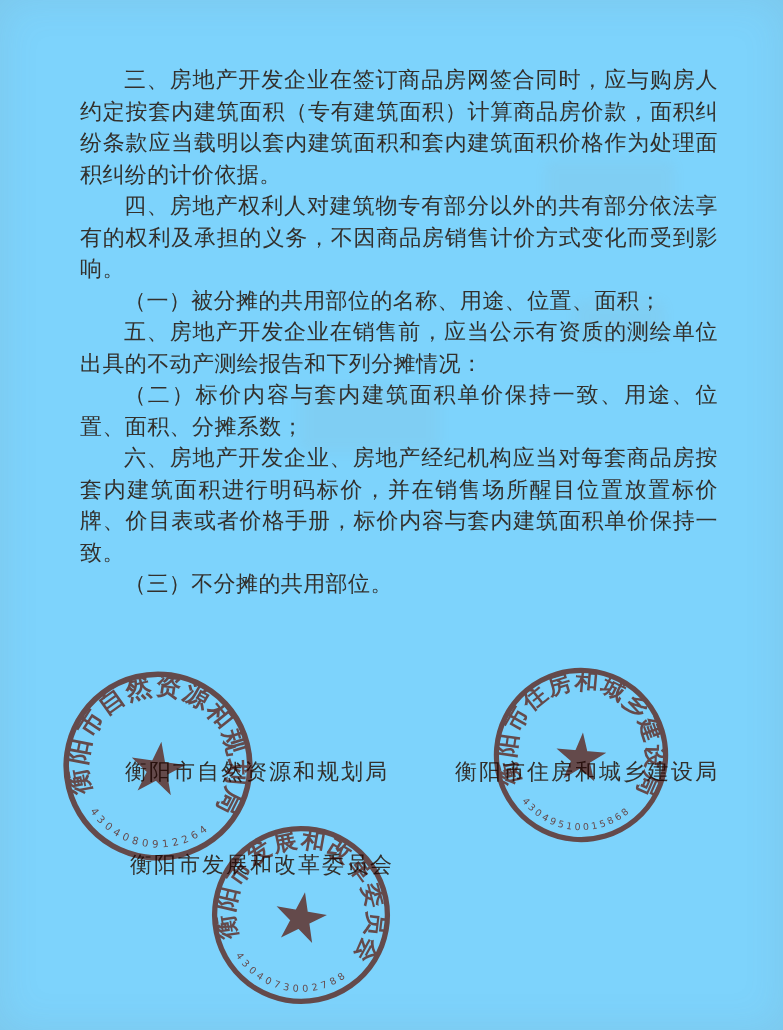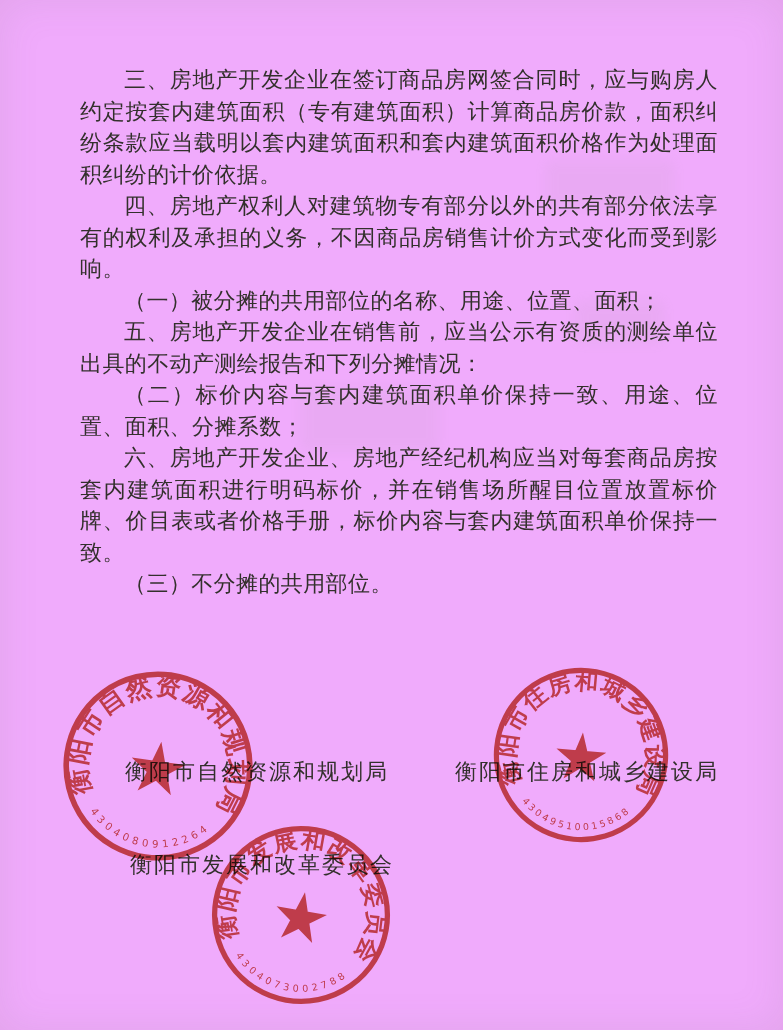--- a/index.html
+++ b/index.html
@@ -5,21 +5,21 @@
   html, body {
     margin: 0;
     padding: 0;
     background: #e8e6e2;
   }
   .page {
     position: relative;
     width: 783px;
     height: 1030px;
     margin: 0 auto;
-    background: #f0abfc;
+    background: #7dd3fc;
     overflow: hidden;
     font-family: "Liberation Serif", "DejaVu Serif", serif;
     color: #33302c;
     box-shadow: inset 0 0 40px rgba(120,115,108,0.12);
   }
   .body-text {
     position: absolute;
     left: 80px;
     top: 64px;
     width: 638px;

